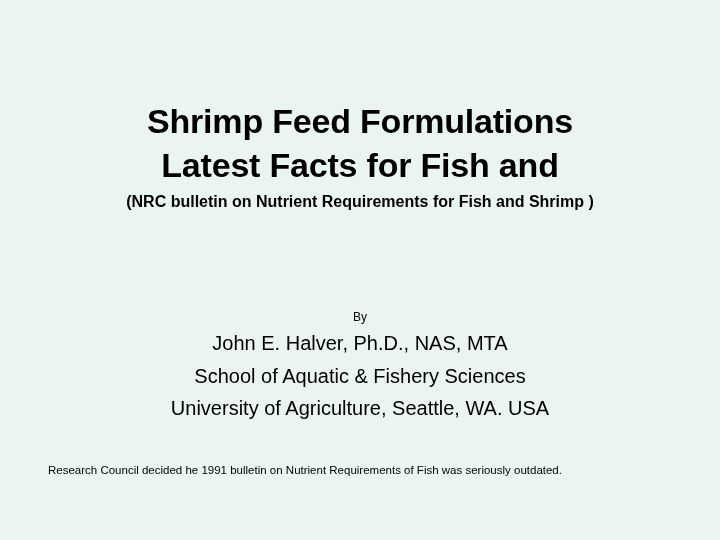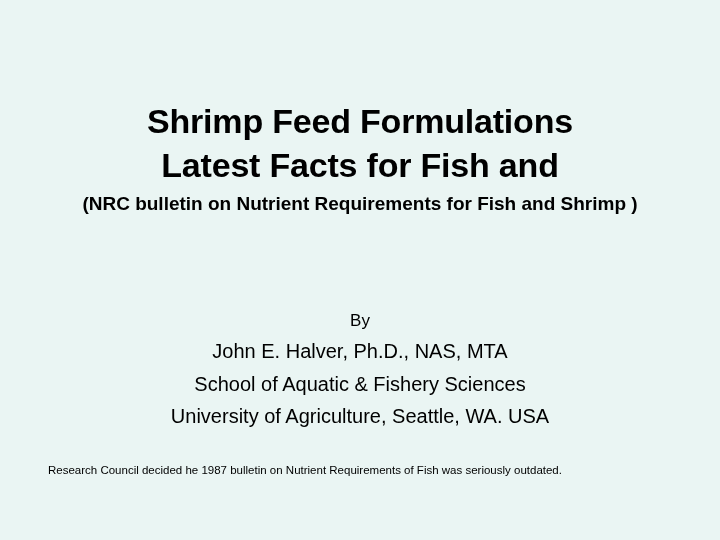--- a/index.html
+++ b/index.html
@@ -27,34 +27,34 @@
     width: 720px;
     text-align: center;
   }
   .title-line {
     font-size: 34px;
     font-weight: bold;
     line-height: 1.28;
     letter-spacing: -0.2px;
   }
   .subtitle-line {
-    font-size: 19px;
+    font-size: 16px;
     font-weight: bold;
     line-height: 1.35;
     margin-top: 4px;
   }
   .author-block {
     position: absolute;
     top: 308px;
     left: 0;
     width: 720px;
     text-align: center;
   }
   .by-line {
-    font-size: 17px;
+    font-size: 12px;
     line-height: 1.5;
   }
   .author-name {
     font-size: 20px;
     line-height: 1.7;
   }
   .affil-line {
     font-size: 20px;
     line-height: 1.62;
   }
@@ -80,16 +80,16 @@
   </div>
 
   <div class="author-block">
     <div class="by-line">By</div>
     <div class="author-name">John E. Halver,  Ph.D., NAS, MTA</div>
     <div class="affil-line">School of Aquatic &amp; Fishery Sciences</div>
     <div class="affil-line">University of Agriculture, Seattle, WA. USA</div>
   </div>
 
   <div class="footnote">
-    <div>Research Council decided he 1987 bulletin on Nutrient Requirements of Fish was seriously outdated.</div>
+    <div>Research Council decided he 1991 bulletin on Nutrient Requirements of Fish was seriously outdated.</div>
   </div>
 
 </div>
 
 </body></html>

